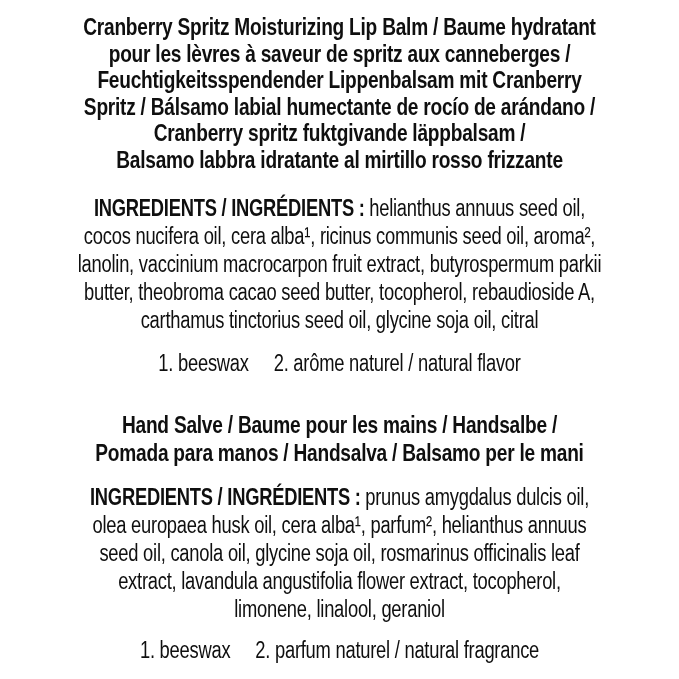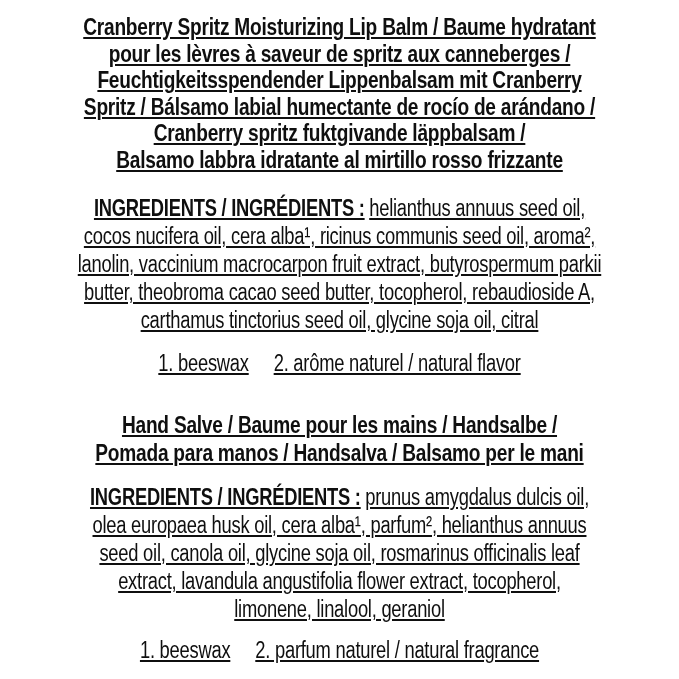--- a/index.html
+++ b/index.html
@@ -9,21 +9,20 @@
     height: 679px;
     background: #ffffff;
     overflow: hidden;
     font-family: "Liberation Sans", sans-serif;
   }
   .page {
     width: 679px;
     height: 679px;
     padding-top: 14px;
     color: #0f0f0f;
-    text-decoration: underline;
   }
   
   .condensed {
     transform: scaleX(0.78);
     transform-origin: 50% 0;
   }
   .title-block {
     margin: 0;
     font-size: 24.5px;
     line-height: 26.5px;

